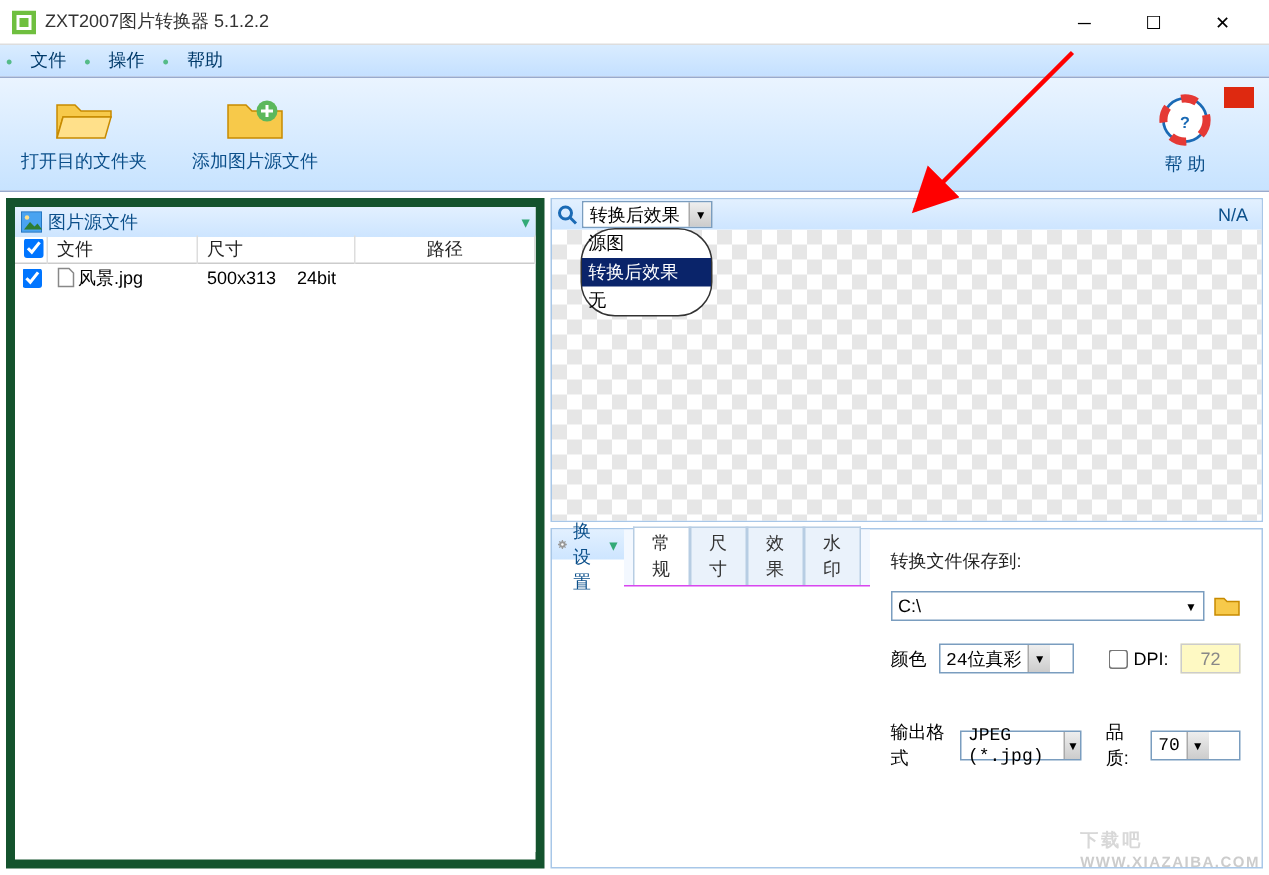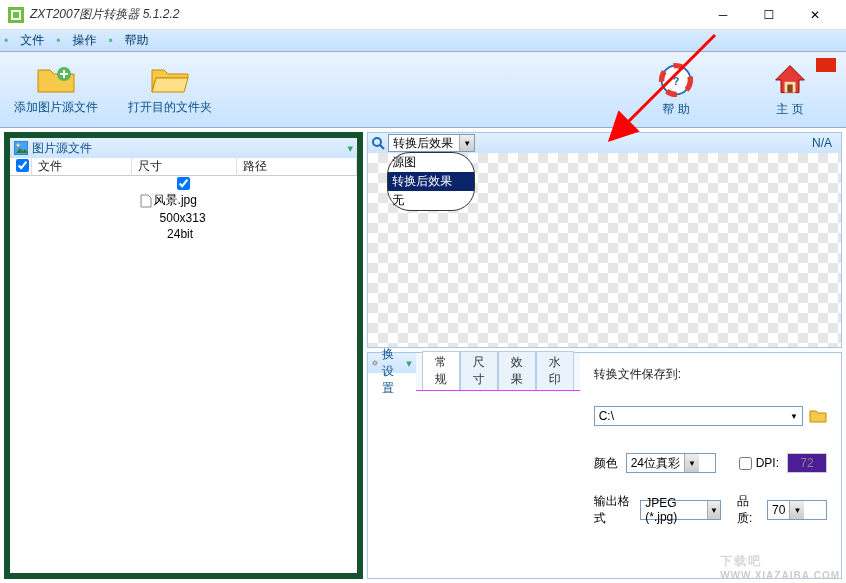--- a/index.html
+++ b/index.html
@@ -1,20 +1,20 @@
 <!DOCTYPE html>
 <html><head>
 <meta charset="utf-8">
 <style>
 * { box-sizing: border-box; margin: 0; padding: 0; font-family: "Microsoft YaHei", SimSun, Tahoma, sans-serif; font-size: 12px; }
 body { background: #fff; width: 846px; height: 583px; overflow: hidden; position: relative; }
 
 .titlebar { height: 30px; display: flex; align-items: center; padding: 0 8px; background: #fff; border-bottom: 1px solid #ddd; }
 .titlebar .app-icon { width: 16px; height: 16px; margin-right: 6px; }
-.titlebar .title { flex: 1; color: #333; font-style: italic; }
+.titlebar .title { flex: 1; color: #333; }
 .titlebar .win-btn { width: 46px; height: 30px; display: flex; align-items: center; justify-content: center; color: #000; cursor: default; }
 
 .menubar { height: 22px; background: linear-gradient(#d9ecff,#c4e0ff); display: flex; align-items: center; padding: 0 4px; gap: 4px; border-bottom: 1px solid #9ac; }
 .menubar .sep { color: #5b8; }
 .menubar .menu-item { padding: 2px 8px; color: #003a6a; }
 
 .toolbar { height: 76px; background: linear-gradient(#eaf4ff,#c7e3ff); display: flex; align-items: center; padding: 4px 6px; gap: 14px; border-bottom: 1px solid #9ac; position: relative; }
 .tool-btn { display: flex; flex-direction: column; align-items: center; justify-content: center; width: 100px; height: 66px; gap: 3px; }
 .tool-btn .tool-label { color: #0b4f8a; }
 .spacer { flex: 1; }
@@ -24,24 +24,24 @@
 .left { width: 490px; display: flex; flex-direction: column; padding: 4px; gap: 0; }
 .panel { border: 6px solid #14532d; }
 .panel-head { height: 20px; background: linear-gradient(#e2f0ff,#cde5ff); display: flex; align-items: center; padding: 0 4px; gap: 4px; color: #0b4f8a; }
 .panel-head .collapse { margin-left: auto; color: #3a7; font-size: 11px; }
 
 .list-head { display: flex; height: 18px; align-items: center; background: #fff; border-bottom: 1px solid #ccc; }
 .list-head .col { border-right: 1px solid #ddd; padding: 1px 6px; color: #222; }
 .col-check { width: 22px; text-align: center; }
 .col-file { width: 100px; }
 .col-size { width: 60px; }
-.col-path { flex: 1; }
+.col-path { flex: 1; text-align: center; }
 
 .list-body { background: #fff; height: 392px; overflow: auto; }
-.row { display: flex; align-items: center; height: 18px; padding: 0; flex-direction: column; }
+.row { display: flex; align-items: center; height: 18px; padding: 0; }
 .row .cell { padding: 1px 6px; font-family: Tahoma, sans-serif; }
 .row .check { width: 22px; display: flex; align-items: center; justify-content: center; }
 .row .file { width: 100px; display: flex; align-items: center; gap: 2px; }
 .row .size { width: 60px; }
 .row .bits { width: 45px; }
 .row .path { flex: 1; font-family: "Courier New", monospace; }
 
 .right { flex: 1; display: flex; flex-direction: column; padding: 4px 4px 4px 0; gap: 4px; }
 .preview-panel { border: 1px solid #a8c7e8; height: 216px; display: flex; flex-direction: column; position: relative; }
 .preview-head { height: 20px; background: linear-gradient(#e2f0ff,#cde5ff); display: flex; align-items: center; padding: 0 3px; gap: 3px; position: relative; }
@@ -53,29 +53,29 @@
 .combo .arrow { width: 15px; height: 16px; background: linear-gradient(#eee,#ccc); border-left: 1px solid #aaa; display: flex; align-items: center; justify-content: center; font-size: 8px; }
 
 .dropdown { position: absolute; top: 38px; left: 22px; width: 88px; background: #fff; border: 1px solid #333; z-index: 20; }
 .dropdown .opt { padding: 1px 4px; font-size: 12px; }
 .dropdown .opt.selected { background: #0a246a; color: #fff; }
 
 .settings-panel { border: 1px solid #a8c7e8; flex: 1; display: flex; }
 .tabs { display: flex; background: #f3f8ff; height: 38px; align-items: flex-end; padding: 0 6px; gap: 0px; border-bottom: 1px solid #d946ef; }
 .tab { padding: 2px 12px; border: 1px solid #b7cde3; border-bottom: none; background: #eaf2fb; color: #333; }
 .tab.active { background: #fff; }
-.settings-body { padding: 10px 14px; display: flex; flex-direction: column; gap: 20px; }
+.settings-body { padding: 10px 14px; display: flex; flex-direction: column; gap: 8px; }
 .field-row { display: flex; align-items: center; gap: 6px; height: 22px; }
 .field-row label { color: #222; }
 .path-input { flex: 1; border: 1px solid #7a9dbf; height: 20px; padding: 0 4px; background: #fff; display: flex; align-items: center; }
-.two-col { display: flex; align-items: center; gap: 8px; }
+.two-col { display: flex; align-items: center; gap: 8px; margin-top: 23px; }
 .inline-select { border: 1px solid #7a9dbf; background: #fff; height: 20px; display: flex; align-items: center; }
-.inline-select span { padding: 0 4px; }
+.inline-select span { padding: 0 4px; font-family: Liberation Mono, monospace; }
 .inline-select .dd { width: 15px; height: 18px; background: linear-gradient(#eee,#ccc); border-left: 1px solid #aaa; display: flex; align-items: center; justify-content: center; font-size: 8px; }
-.num-input { width: 40px; border: 1px solid #ccc; background: #4c1d95; color: #888; text-align: center; height: 20px; }
+.num-input { width: 40px; border: 1px solid #ccc; background: #fef9c3; color: #888; text-align: center; height: 20px; }
 .dpi-check { display: flex; align-items: center; gap: 4px; }
 
 .red-arrow { position: absolute; pointer-events: none; z-index: 100; }
 .watermark { position: absolute; right: 6px; bottom: 2px; font-size: 20px; color: #d8d8d8; font-weight: bold; letter-spacing: 2px; }
 .watermark small { font-size: 10px; color: #ccc; display: block; text-align: right; letter-spacing: 1px; }
 </style>
 </head>
 <body>
 
 <div class="titlebar">
@@ -95,49 +95,41 @@
   <span class="menu-item">文件</span>
   <span class="sep">•</span>
   <span class="menu-item">操作</span>
   <span class="sep">•</span>
   <span class="menu-item">帮助</span>
 </div>
 
 <div class="toolbar">
   <div class="tool-btn">
     <svg width="40" height="32" viewBox="0 0 40 32">
+        <path d="M2 6h12l4 4h20v4H6l-4 14z" fill="#f7c94a" stroke="#c78a00"></path>
+        <path d="M6 14h32l-4 14H2z" fill="#ffe08a" stroke="#c78a00"></path>
+      </svg>
+    <span class="tool-label">打开目的文件夹</span>
+  </div>
+  <div class="tool-btn">
+    <svg width="40" height="32" viewBox="0 0 40 32">
         <path d="M2 6h12l4 4h20v18H2z" fill="#f7c94a" stroke="#c78a00"></path>
         <circle cx="28" cy="10" r="7" fill="#5cb85c"></circle>
         <path d="M28 6v8M24 10h8" stroke="#fff" stroke-width="2"></path>
       </svg>
     <span class="tool-label">添加图片源文件</span>
-  </div>
-  <div class="tool-btn">
-    <svg width="40" height="32" viewBox="0 0 40 32">
-        <path d="M2 6h12l4 4h20v4H6l-4 14z" fill="#f7c94a" stroke="#c78a00"></path>
-        <path d="M6 14h32l-4 14H2z" fill="#ffe08a" stroke="#c78a00"></path>
-      </svg>
-    <span class="tool-label">打开目的文件夹</span>
   </div>
   <div class="spacer"></div>
   <div class="tool-btn">
     <svg width="40" height="36" viewBox="0 0 40 40">
         <circle cx="20" cy="20" r="16" fill="#fff" stroke="#1a6ab5" stroke-width="2"></circle>
         <circle cx="20" cy="20" r="16" fill="none" stroke="#e53935" stroke-width="6" stroke-dasharray="12 12"></circle>
         <text x="20" y="26" text-anchor="middle" font-size="18" fill="#1a6ab5" font-weight="bold">?</text>
       </svg>
     <span class="tool-label">帮 助</span>
-  </div>
-  <div class="tool-btn">
-    <svg width="40" height="36" viewBox="0 0 40 40">
-        <path d="M20 4L4 20h6v14h20V20h6z" fill="#e53935" stroke="#8b0000"></path>
-        <rect x="14" y="22" width="12" height="12" fill="#ffe0b2"></rect>
-        <rect x="17" y="25" width="6" height="9" fill="#8b4513"></rect>
-      </svg>
-    <span class="tool-label">主 页</span>
   </div>
   <div class="flag"></div>
 </div>
 
 <div class="content">
 
   <div class="left">
     <div class="panel" style="flex:1; display:flex; flex-direction:column;">
       <div class="panel-head">
         <svg width="14" height="14" viewBox="0 0 14 14">

